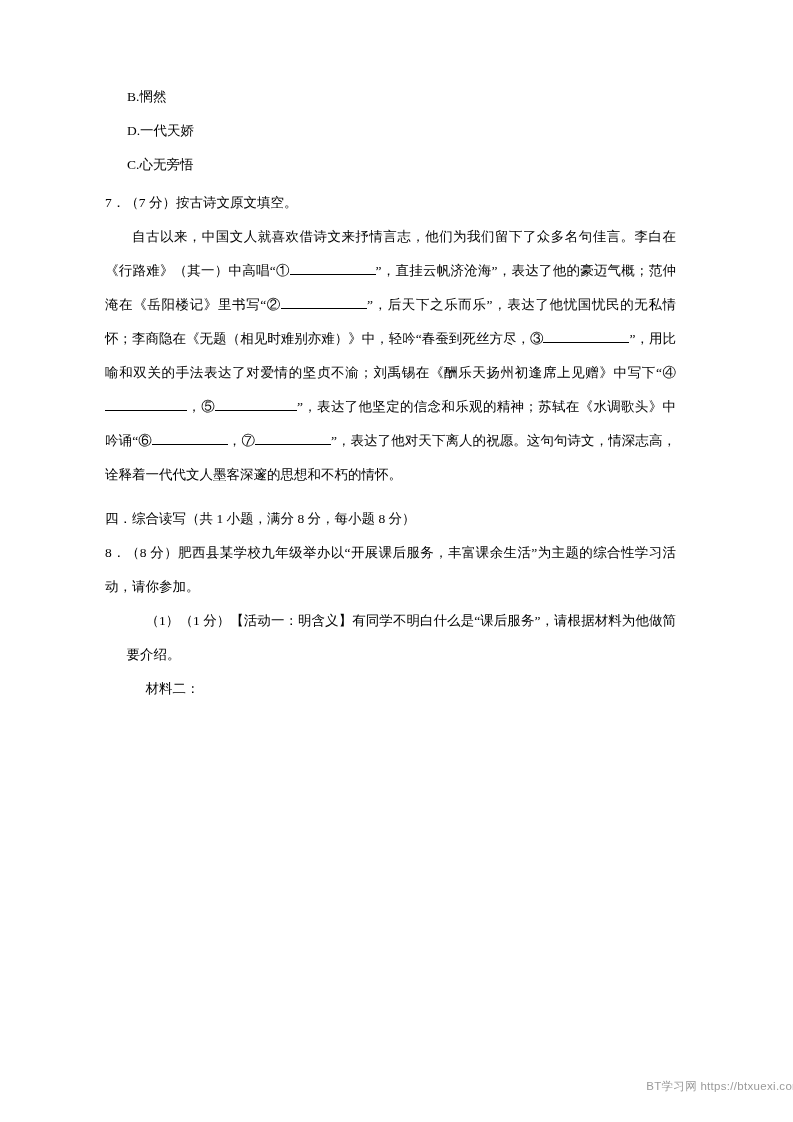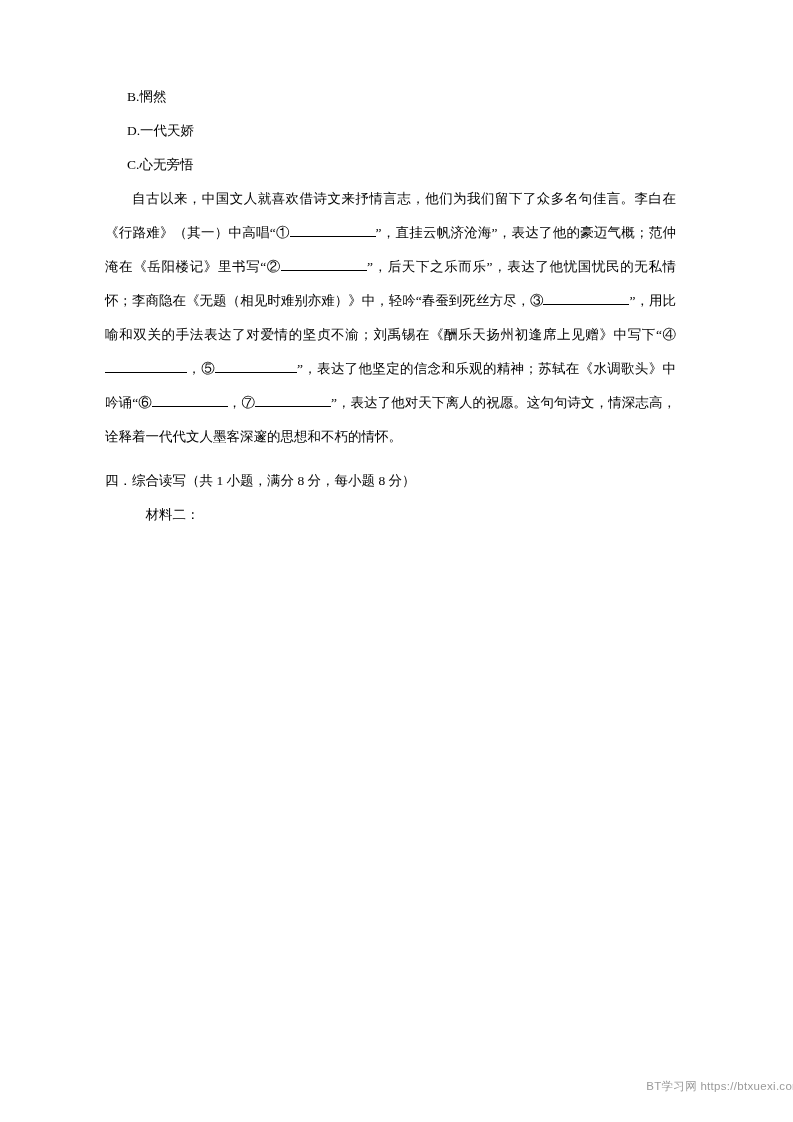--- a/index.html
+++ b/index.html
@@ -74,30 +74,39 @@
 </head>
 <body>
 
 <div class="page">
 
   <div class="opt">B.惘然</div>
   <div class="opt">D.一代天娇</div>
   <div class="opt">C.心无旁悟</div>
 
 
+  <div class="q">
+    <span>7．（7 分）按古诗文原文填空。</span>
+  </div>
 
   <div class="para indent2">
     <span>自古以来，中国文人就喜欢借诗文来抒情言志，他们为我们留下了众多名句佳言。李白在《行路难》（其一）中高唱“①</span><span class="blank b-lg"></span><span>”，直挂云帆济沧海”，表达了他的豪迈气概；范仲淹在《岳阳楼记》里书写“②</span><span class="blank b-lg"></span><span>”，后天下之乐而乐”，表达了他忧国忧民的无私情怀；李商隐在《无题（相见时难别亦难）》中，轻吟“春蚕到死丝方尽，③</span><span class="blank b-lg"></span><span>”，用比喻和双关的手法表达了对爱情的坚贞不渝；刘禹锡在《酬乐天扬州初逢席上见赠》中写下“④</span><span class="blank b-md"></span><span>，⑤</span><span class="blank b-md"></span><span>”，表达了他坚定的信念和乐观的精神；苏轼在《水调歌头》中吟诵“⑥</span><span class="blank b-sm"></span><span>，⑦</span><span class="blank b-sm"></span><span>”，表达了他对天下离人的祝愿。这句句诗文，情深志高，诠释着一代代文人墨客深邃的思想和不朽的情怀。</span>
   </div>
 
   <div class="block-gap"></div>
 
   <div class="sec-head">四．综合读写（共 1 小题，满分 8 分，每小题 8 分）</div>
 
+  <div class="para" style="padding-left:0; text-indent:0;">
+    <span>8．（8 分）肥西县某学校九年级举办以“开展课后服务，丰富课余生活”为主题的综合性学习活动，请你参加。</span>
+  </div>
 
+  <div class="para indent-hang">
+    <span>（1）（1 分）【活动一：明含义】有同学不明白什么是“课后服务”，请根据材料为他做简要介绍。</span>
+  </div>
 
 
   <div class="para indent-hang">
     <span>材料二：</span>
   </div>
 
 </div>
 
 <div class="footer">BT学习网 https://btxuexi.com</div>
 

